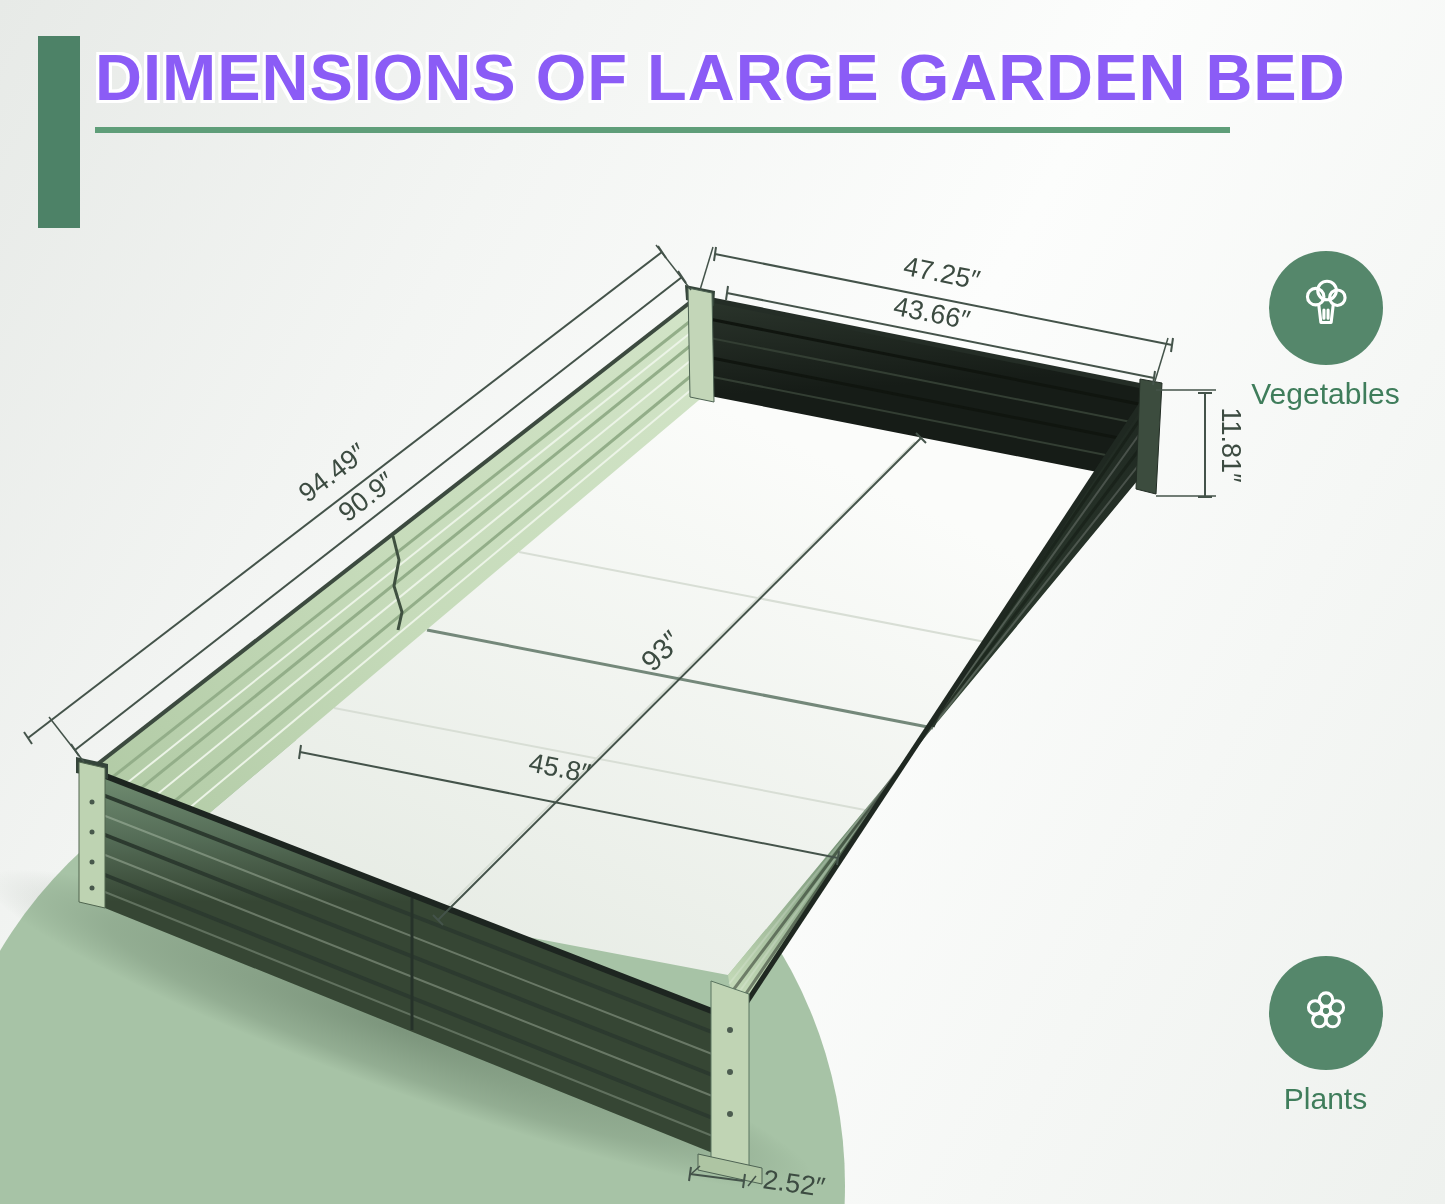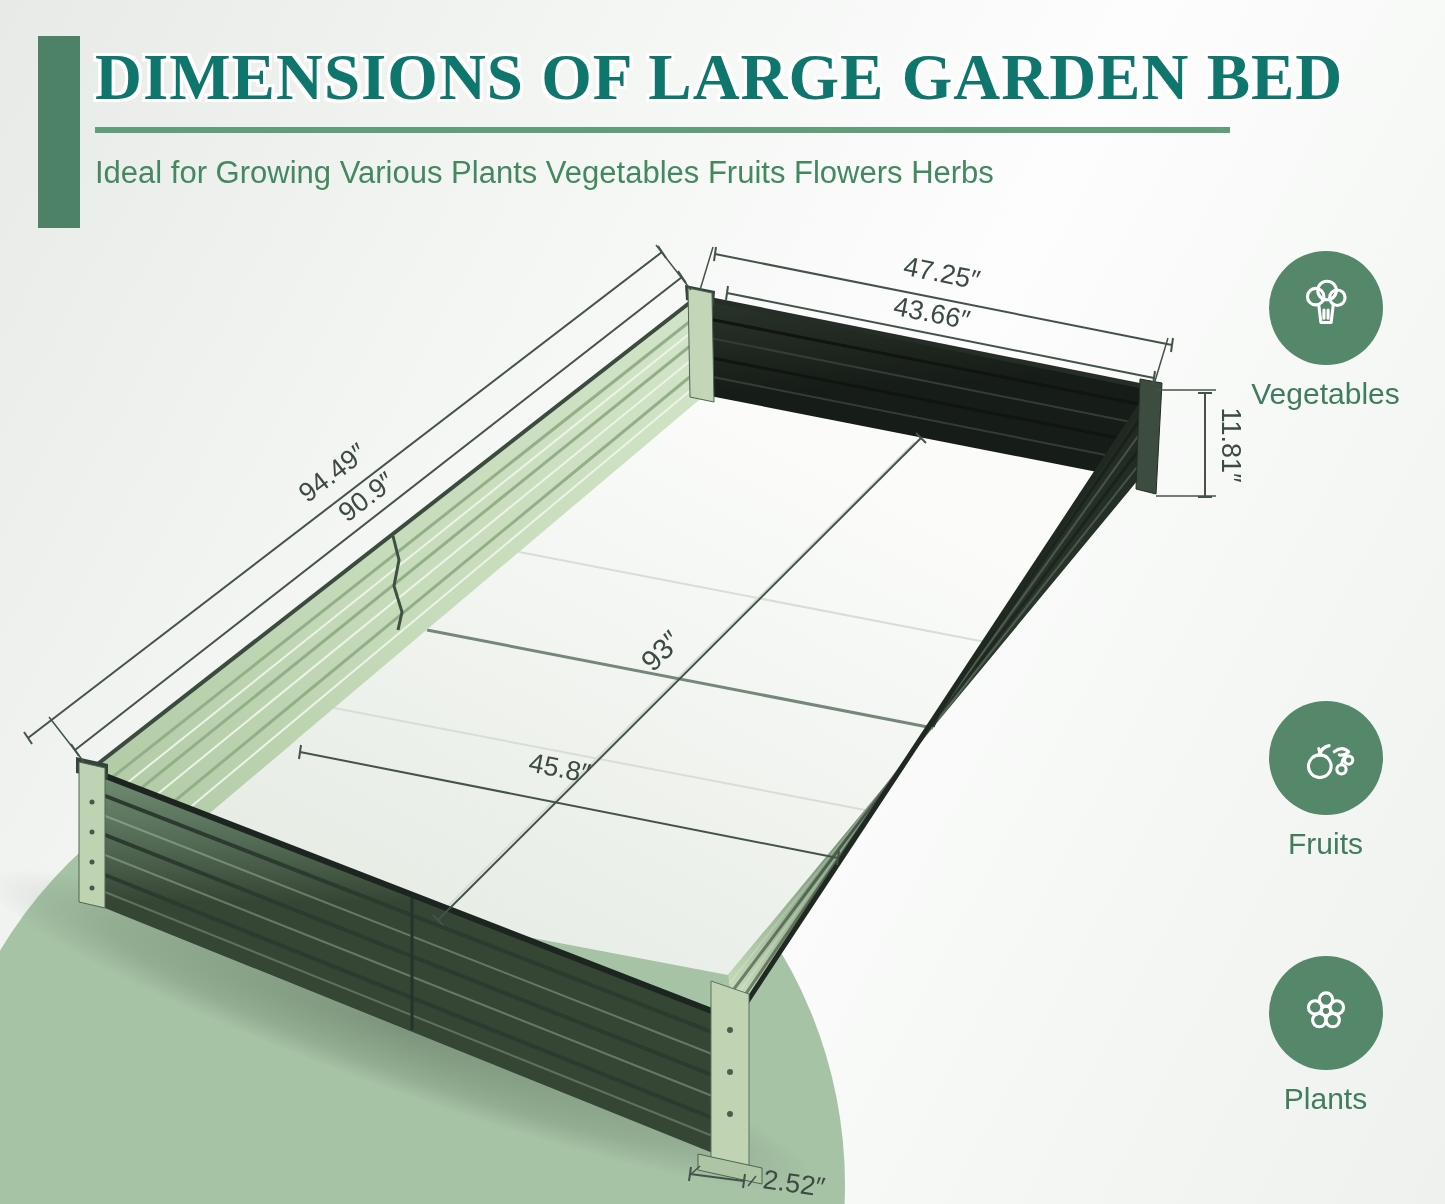--- a/index.html
+++ b/index.html
@@ -9,23 +9,22 @@
     font-family:"Liberation Sans",sans-serif;
   }
   .bg-circle{
     position:absolute;left:-65px;top:730px;width:910px;height:910px;
     border-radius:50%;background:#a7c3a6;z-index:1;
   }
   .stage{position:absolute;left:0;top:230px;z-index:2;}
   .header{position:absolute;left:95px;top:40px;z-index:5;}
   .accent-bar{position:absolute;left:38px;top:36px;width:42px;height:192px;background:#4d8267;z-index:5;}
   .title{
-    margin:0;font-size:65px;font-weight:bold;letter-spacing:1px;color:#0f766e;white-space:nowrap;
+    margin:0;font-size:65px;font-weight:bold;letter-spacing:1px;color:#8b5cf6;white-space:nowrap;
     text-shadow:-3px -3px 0 #fff,3px -3px 0 #fff,-3px 3px 0 #fff,3px 3px 0 #fff,-3px 0 0 #fff,3px 0 0 #fff,0 -3px 0 #fff,0 3px 0 #fff;
-    font-family:Liberation Serif, serif;
   }
   .title-underline{margin-top:12px;width:1135px;height:6px;background:#5f9e79;}
   .subtitle{margin:22px 0 0 0;font-size:31px;color:#43885f;white-space:nowrap;}
   .icons-col{position:absolute;left:1238px;top:0;width:175px;height:1204px;z-index:5;}
   .cat-item{position:absolute;width:175px;text-align:center;}
   .cat-circle{
     width:114px;height:114px;border-radius:50%;background:#55876b;
     margin:0 auto;display:flex;align-items:center;justify-content:center;
   }
   .cat-label{margin-top:12px;font-size:30px;color:#3f7d5b;text-align:center;}
@@ -33,21 +32,20 @@
 </style>
 </head>
 <body>
 
 <div class="bg-circle"></div>
 
 <div class="accent-bar"></div>
 <div class="header">
   <h1 class="title">DIMENSIONS OF LARGE GARDEN BED</h1>
   <div class="title-underline"></div>
-  <p class="subtitle">Ideal for Growing Various Plants Vegetables Fruits Flowers Herbs</p>
 </div>
 
 <svg class="stage" width="1250" height="974" viewBox="0 0 1250 974">
   <defs>
     <linearGradient id="floorGrad" x1="700" y1="165" x2="430" y2="700" gradientUnits="userSpaceOnUse">
       <stop offset="0" stop-color="#fbfcfa"></stop>
         <stop offset="1" stop-color="#e7ece5"></stop>
     </linearGradient>
     <linearGradient id="leftWallGrad" x1="697" y1="67" x2="90" y2="540" gradientUnits="userSpaceOnUse">
       <stop offset="0" stop-color="#d2e4c7"></stop>
@@ -229,36 +227,20 @@
           <circle cx="43" cy="22" r="7.5"></circle>
           <path d="M25 29 L27 46 L37 46 L39 29"></path>
           <path d="M30 34 v8 M34 34 v8"></path>
         </g>
       </svg>
     </div>
     <div class="cat-label">Vegetables</div>
   </div>
 
 
-  <div class="cat-item" style="top:701px;">
-    <div class="cat-circle">
-      <svg width="66" height="66" viewBox="0 0 64 64">
-        <g fill="none" stroke="#fff" stroke-width="3" stroke-linecap="round" stroke-linejoin="round">
-          <circle cx="26" cy="40" r="11"></circle>
-          <path d="M26 29 q0 -4 -1 -6"></path>
-          <path d="M26 29 q1 -7 9 -9"></path>
-          <circle cx="47" cy="43" r="4.5"></circle>
-          <circle cx="54" cy="34" r="4"></circle>
-          <path d="M40 26 q8 -6 14 0 q-4 4 -9 3"></path>
-          <path d="M47 38 q1 -5 4 -8"></path>
-        </g>
-      </svg>
-    </div>
-    <div class="cat-label">Fruits</div>
-  </div>
 
   <div class="cat-item" style="top:956px;">
     <div class="cat-circle">
       <svg width="66" height="66" viewBox="0 0 64 64">
         <g fill="none" stroke="#fff" stroke-width="3" stroke-linecap="round" stroke-linejoin="round">
           <circle cx="32" cy="19" r="6.5"></circle>
           <circle cx="42.5" cy="26.6" r="6.5"></circle>
           <circle cx="38.5" cy="38.9" r="6.5"></circle>
           <circle cx="25.5" cy="38.9" r="6.5"></circle>
           <circle cx="21.5" cy="26.6" r="6.5"></circle>

